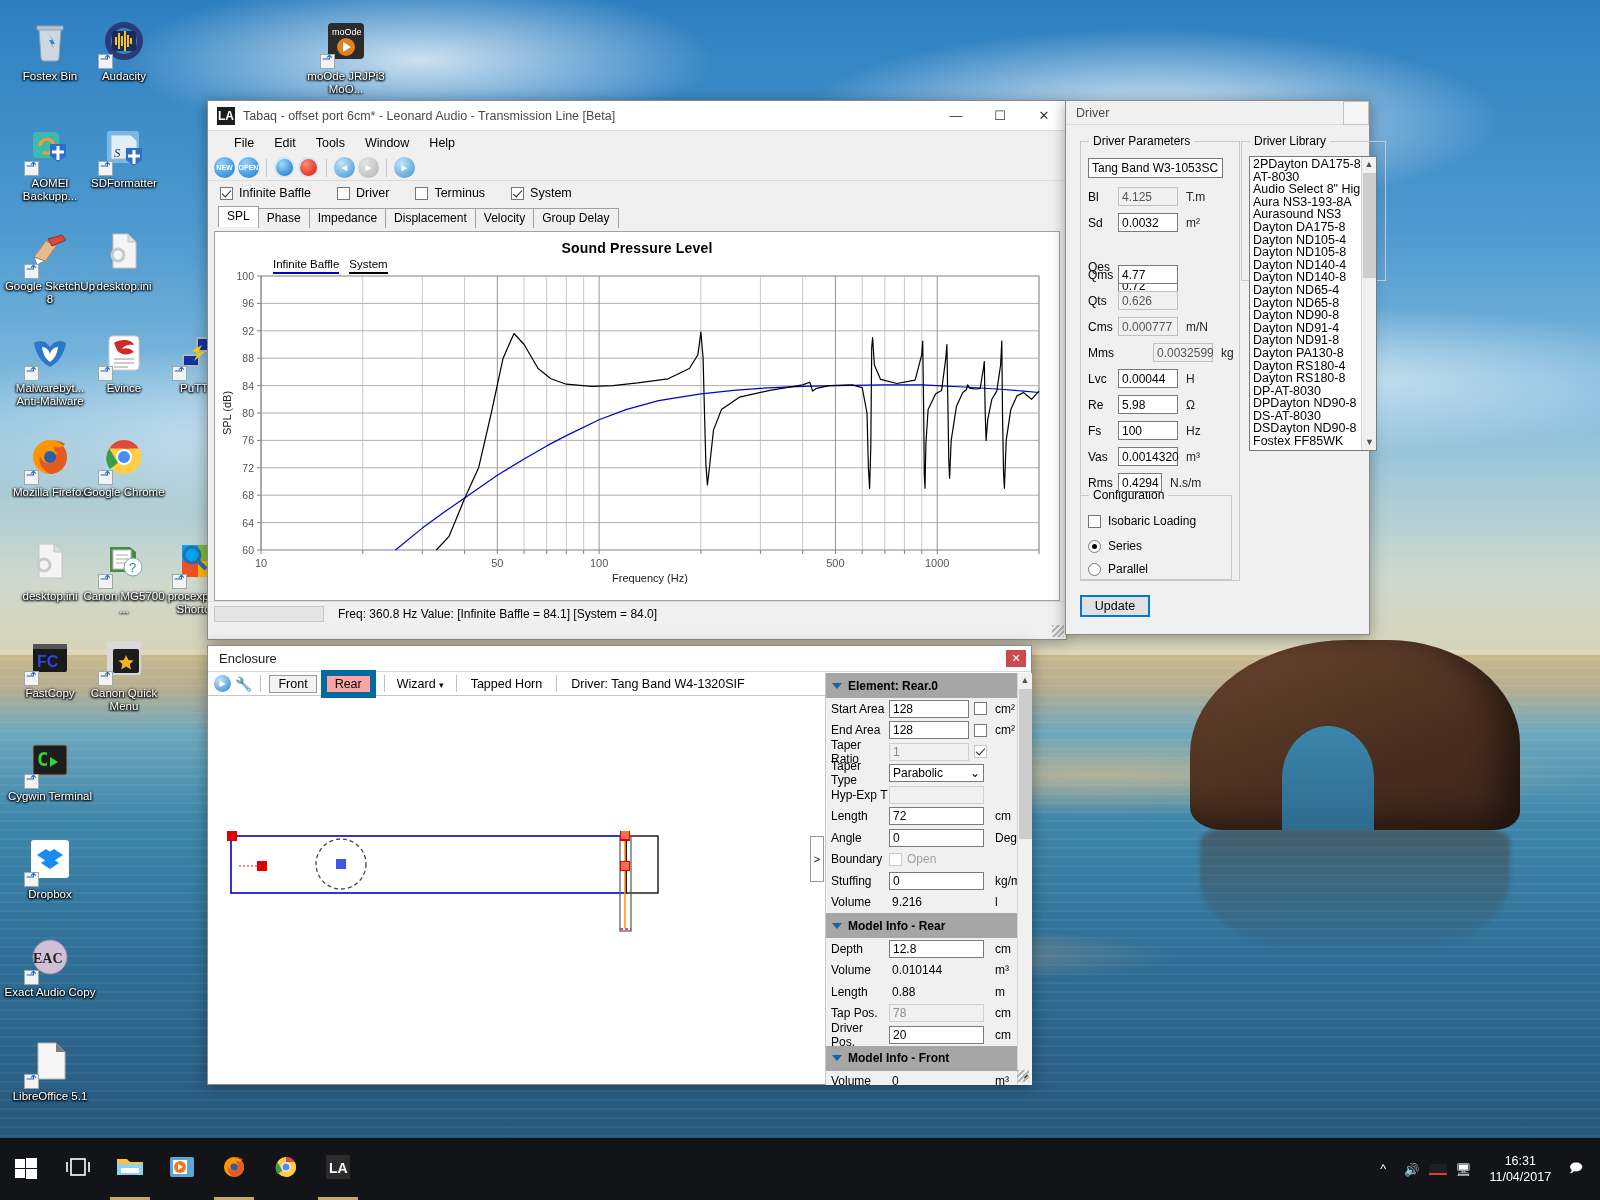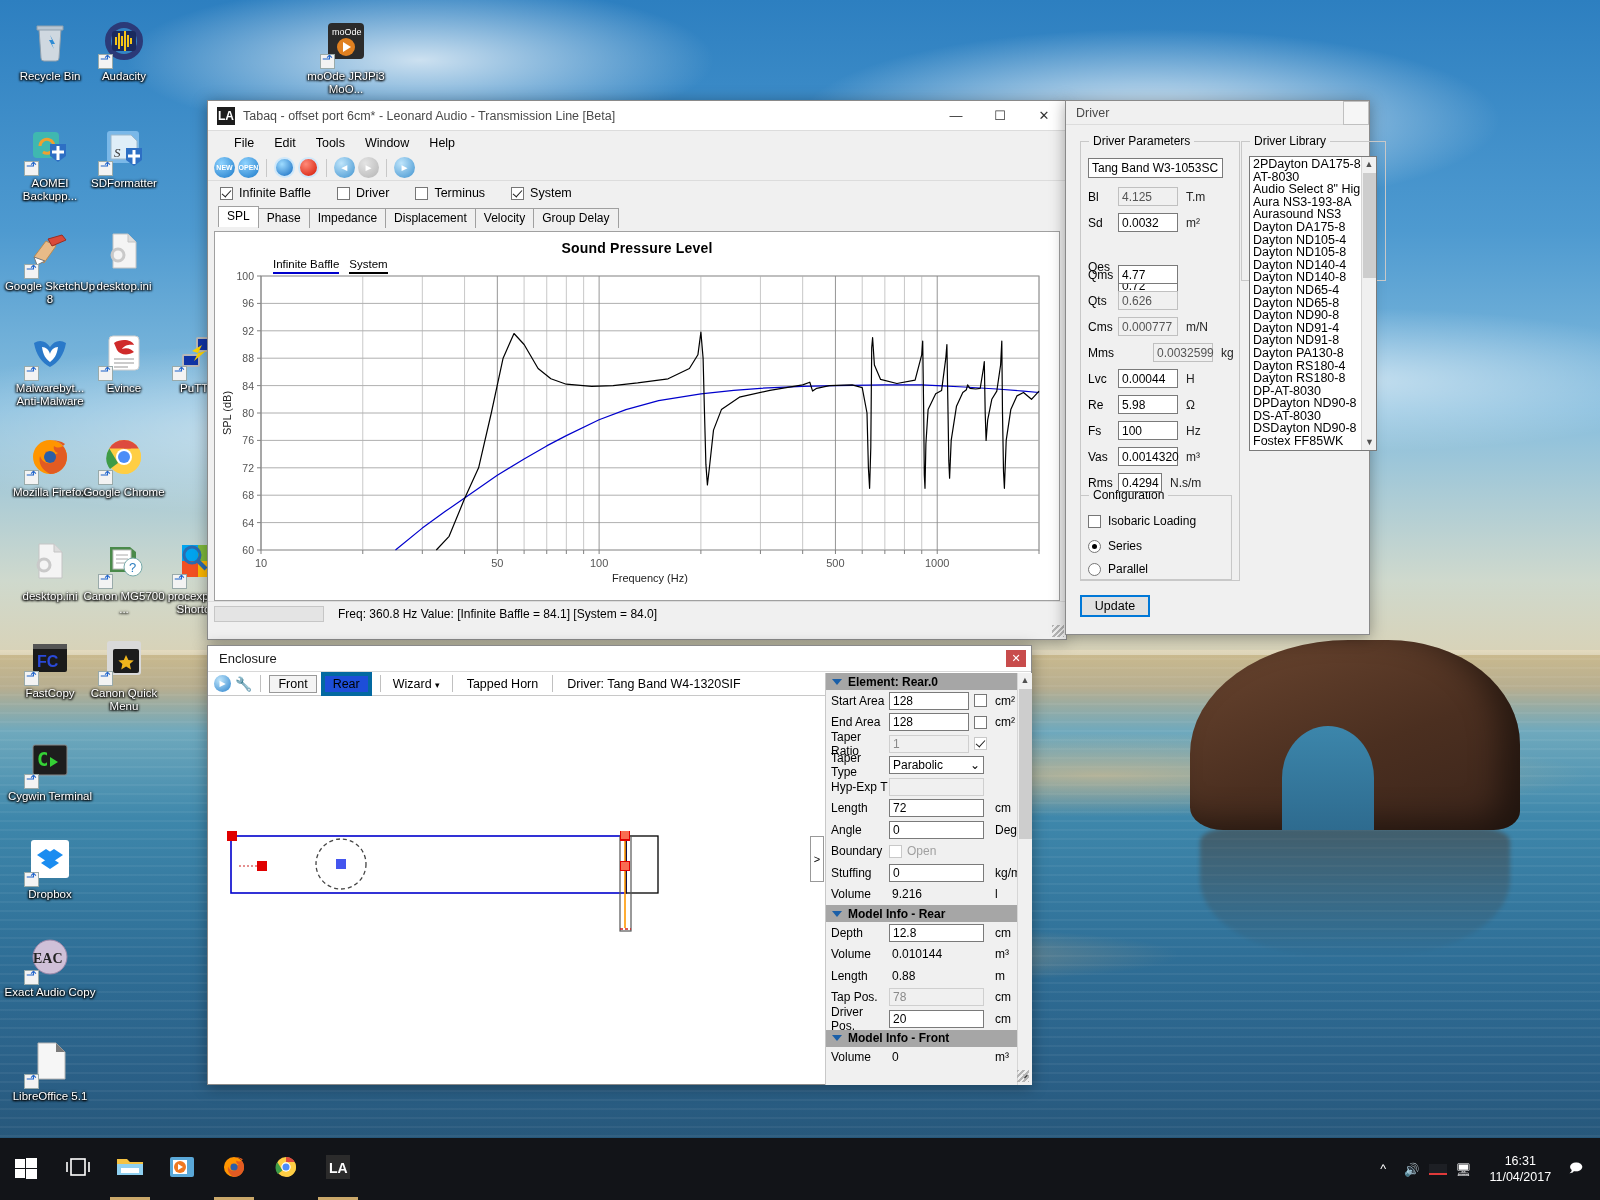--- a/index.html
+++ b/index.html
@@ -175,29 +175,29 @@
         display:flex; align-items:center; justify-content:center; }
   .btn.focus{ border:2px solid #0078d7; }
 
   .radio{ width:13px; height:13px; border:1px solid #767676; border-radius:50%; background:#fff; position:relative; display:inline-block;}
   .radio.on:after{ content:""; position:absolute; left:3px; top:3px; width:5px; height:5px; border-radius:50%; background:#000;}
 
   
   .enc-toolbar{ height:24px; display:flex; align-items:center; gap:4px; padding-left:6px;
                 border-bottom:1px solid #c8c8c8; font-size:12.5px;}
   .segbtn{ border:1px solid #999; padding:1px 8px; background:#f4f4f4; font-size:12.5px;}
-  .segbtn.sel{ border:4px solid #0369a1; background:#1d4ed8;}
+  .segbtn.sel{ border:6px solid #0369a1; background:#fca5a5;}
   .encsep{ width:1px; height:17px; background:#c0c0c0; margin:0 4px;}
 
   .proprow{ display:flex; align-items:center; height:21.5px; font-size:12px; padding-left:5px;}
   .proprow .pn{ width:58px; }
   .proprow .pv{ flex:1; }
   .proprow .pu{ width:26px; text-align:left; padding-left:3px;}
   .secthdr{ background:#a6a6a6; color:#000; font-weight:bold; font-size:12px;
-            height:17px; display:flex; align-items:center; padding-left:6px; gap:6px;}
+            height:25px; display:flex; align-items:center; padding-left:6px; gap:6px;}
   .tri{ width:0;height:0;border-left:5px solid transparent;border-right:5px solid transparent;border-top:6px solid #1a5fa8;}
   .inp{ border:1px solid #7a7a7a; background:#fff; height:18px; font-size:12px; padding:0 3px; display:flex; align-items:center;}
   .inp.ro{ background:#f0f0f0; color:#8a8a8a; border-color:#cfcfcf;}
   .txt{ font-size:12px; }
 </style>
 </head>
 <body>
 
 <div id="wallpaper">
   <div class="sky"></div>
@@ -207,21 +207,21 @@
   <div class="rock"></div>
 </div>
 
 <div id="desktop-icons">
     <div class="dicon" style="left: 4px; top: 8px;">
       <div class="glyph"><svg width="44" height="44" viewBox="0 0 44 44">
           <path d="M11 10h22l-2 29a3 3 0 0 1-3 3H16a3 3 0 0 1-3-3z" fill="#cfd8e0" stroke="#8fa0ae"></path>
           <path d="M9 7h26v4H9z" fill="#b9c6d2" stroke="#8fa0ae"></path>
           <path d="M22 16l5 9h-3l2 5-5-9h3z" fill="#2d8bd4"></path>
         </svg></div>
-      <div class="lbl">Recycle Bin</div>
+      <div class="lbl">Fostex Bin</div>
     </div>
     <div class="dicon" style="left: 78px; top: 8px;">
       <div class="glyph"><svg width="44" height="44" viewBox="0 0 44 44">
           <circle cx="22" cy="22" r="16" fill="none" stroke="#2b3a78" stroke-width="6"></circle>
           <rect x="10" y="12" width="24" height="20" rx="3" fill="#1a2a5e"></rect>
           <g fill="#f5c518">
             <rect x="13" y="18" width="2" height="8"></rect>
             <rect x="16" y="14" width="2" height="16"></rect>
             <rect x="19" y="17" width="2" height="10"></rect>
             <rect x="22" y="12" width="2" height="20"></rect>

